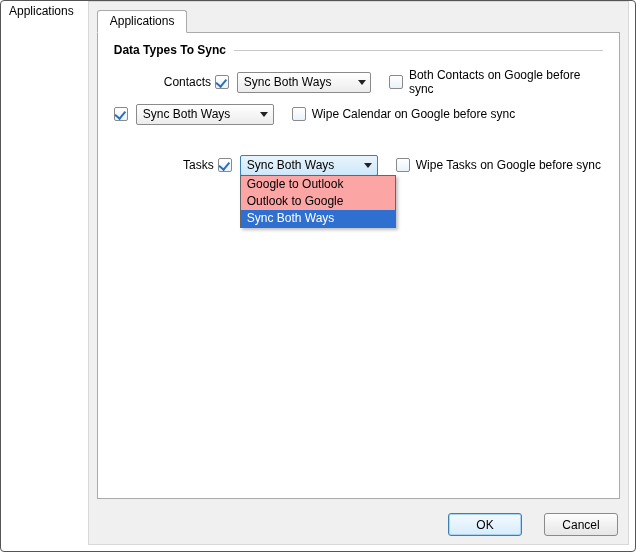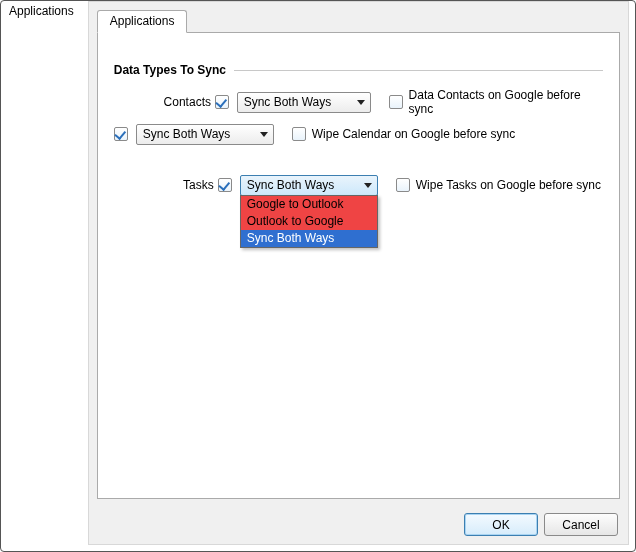--- a/index.html
+++ b/index.html
@@ -53,21 +53,21 @@
     font-size: 12px;
     margin-bottom: -1px;
     cursor: default;
   }
   .tab-content {
     flex: 1;
     margin: 0 8px 8px 8px;
     background: #fff;
     border: 1px solid #aaa;
     position: relative;
-    padding: 30px 16px;
+    padding: 10px 16px;
   }
   
   .section-hdr {
     display: flex;
     align-items: center;
     margin-bottom: 14px;
   }
   .section-hdr span {
     font-weight: bold;
     font-size: 12px;
@@ -147,43 +147,43 @@
   .wipe {
     display: flex;
     align-items: center;
   }
   .wipe .chk { margin-right: 6px; }
   .wipe-text { font-size: 12px; }
 
   
   .dropdown {
     position: absolute;
-    width: 138px;
+    width: 156px;
     border: 1px solid #666;
-    background: #ef4444;
+    background: #fca5a5;
     z-index: 10;
     box-shadow: 2px 2px 3px rgba(0,0,0,0.25);
   }
   .dropdown .opt {
     padding: 1px 6px;
     font-size: 12px;
     line-height: 15px;
     cursor: default;
   }
   .dropdown .opt.sel {
     background: #2f6fd0;
     color: #fff;
   }
 
   
   .footer {
     display: flex;
     justify-content: flex-end;
     padding: 6px 10px 8px 10px;
-    gap: 6px;
+    gap: 22px;
   }
   .btn {
     min-width: 74px;
     height: 23px;
     border: 1px solid #8a8a8a;
     border-radius: 3px;
     background: linear-gradient(#fdfdfd,#e6e6e6);
     font-size: 12px;
     display: flex;
     align-items: center;
@@ -217,21 +217,21 @@
 
       <div class="row">
         <div class="lbl">Contacts</div>
         <div class="chk checked"></div>
         <div class="combo">
           <div class="txt">Sync Both Ways</div>
           <div class="arrow"></div>
         </div>
         <div class="wipe">
           <div class="chk"></div>
-          <div class="wipe-text">Data Contacts on Google before sync</div>
+          <div class="wipe-text">Both Contacts on Google before sync</div>
         </div>
       </div>
 
       <div class="row">
         <div class="chk checked"></div>
         <div class="combo">
           <div class="txt">Sync Both Ways</div>
           <div class="arrow"></div>
         </div>
         <div class="wipe">

